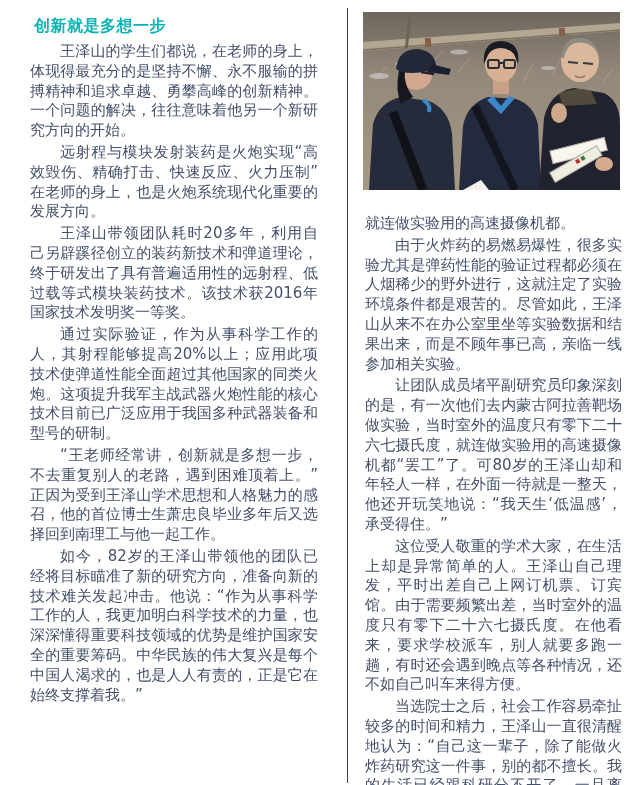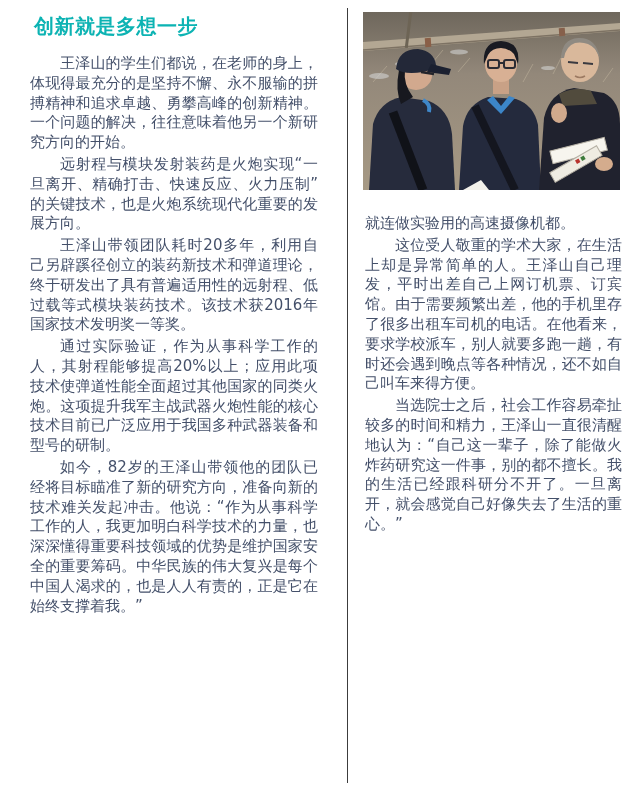--- a/index.html
+++ b/index.html
@@ -5,43 +5,44 @@
   html,body{margin:0;padding:0;}
   body{
     width:631px;height:785px;background:#ffffff;
     font-family:"DejaVu Sans","Liberation Sans",sans-serif;
   }
   .page{position:relative;width:631px;height:785px;overflow:hidden;background:#fff;}
   .col-left{position:absolute;left:30px;top:0;width:288px;}
   .col-right{position:absolute;left:365px;top:0;width:257px;}
   .divider{position:absolute;left:347px;top:8px;width:1px;height:775px;background:var(--divider,#3c3c3c);}
   h1.sec{
-    color:var(--accent,#0cb3b3);font-size:20px;font-weight:bold;
-    margin:12px 0 14px 4px;letter-spacing:0.5px;line-height:28px;
+    color:var(--accent,#0cb3b3);font-size:16px;font-weight:bold;
+    margin:12px 0 2px 4px;letter-spacing:0.5px;line-height:28px;
   }
   p.body{
     font-size:15px;line-height:19.8px;color:var(--text,#44506a);
     text-align:justify;margin:0 0 2px 0;
   }
   p.ind{text-indent:2em;}
   .photo-wrap{position:relative;width:257px;height:178px;margin:12px 0 24px -2px;}
   .photo-wrap svg{display:block;}
 </style>
 </head>
 <body>
 
 <div class="page">
 
   <div class="col-left">
     <h1 class="sec">创新就是多想一步</h1>
 
     <p class="body ind">王泽山的学生们都说，在老师的身上，体现得最充分的是坚持不懈、永不服输的拼搏精神和追求卓越、勇攀高峰的创新精神。一个问题的解决，往往意味着他另一个新研究方向的开始。</p>
-    <p class="body ind">远射程与模块发射装药是火炮实现“一旦离开、精确打击、快速反应、火力压制”的关键技术，也是火炮系统现代化重要的发展方向。</p>
+    <p class="body ind">远射程与模块发射装药是火炮实现“高效毁伤、精确打击、快速反应、火力压制”在老师的身上，也是火炮系统现代化重要的发展方向。</p>
     <p class="body ind">王泽山带领团队耗时20多年，利用自己另辟蹊径创立的装药新技术和弹道理论，终于研发出了具有普遍适用性的远射程、低过载等式模块装药技术。该技术获2016年国家技术发明奖一等奖。</p>
     <p class="body ind">通过实际验证，作为从事科学工作的人，其射程能够提高20%以上；应用此项技术使弹道性能全面超过其他国家的同类火炮。这项提升我军主战武器火炮性能的核心技术目前已广泛应用于我国多种武器装备和型号的研制。</p>
+    <p class="body ind">“王老师经常讲，创新就是多想一步，不去重复别人的老路，遇到困难顶着上。”正因为受到王泽山学术思想和人格魅力的感召，他的首位博士生萧忠良毕业多年后又选择回到南理工与他一起工作。</p>
     <p class="body ind">如今，82岁的王泽山带领他的团队已经将目标瞄准了新的研究方向，准备向新的技术难关发起冲击。他说：“作为从事科学工作的人，我更加明白科学技术的力量，也深深懂得重要科技领域的优势是维护国家安全的重要筹码。中华民族的伟大复兴是每个中国人渴求的，也是人人有责的，正是它在始终支撑着我。”</p>
 
   </div>
 
   <div class="divider"></div>
 
   <div class="col-right">
 
     <div class="photo-wrap">
       <svg viewBox="0 0 257 178" width="257" height="178">
@@ -126,18 +127,20 @@
             <rect x="220" y="148" width="4" height="4" fill="#3d7a3a"></rect>
           </g>
           <ellipse cx="241" cy="152" rx="9" ry="7" fill="#d4ac8d"></ellipse>
         </g>
 
         <polygon points="100,178 118,168 126,178" fill="#f3f1ea"></polygon>
       </svg>
     </div>
 
     <p class="body">就连做实验用的高速摄像机都。</p>
-    <p class="body ind">这位受人敬重的学术大家，在生活上却是异常简单的人。王泽山自己理发，平时出差自己上网订机票、订宾馆。由于需要频繁出差，他的手机里存了很多出租车司机的电话。在他看来，要求学校派车，别人就要多跑一趟，有时还会遇到晚点等各种情况，还不如自己叫车来得方便。</p>
+    <p class="body ind">由于火炸药的易燃易爆性，很多实验尤其是弹药性能的验证过程都必须在人烟稀少的野外进行，这就注定了实验环境条件都是艰苦的。尽管如此，王泽山从来不在办公室里坐等实验数据和结果出来，而是不顾年事已高，亲临一线参加相关实验。</p>
+    <p class="body ind">让团队成员堵平副研究员印象深刻的是，有一次他们去内蒙古阿拉善靶场做实验，当时室外的温度只有零下二十六七摄氏度，就连做实验用的高速摄像机都“罢工”了。可80岁的王泽山却和年轻人一样，在外面一待就是一整天，他还开玩笑地说：“我天生‘低温感’，承受得住。”</p>
+    <p class="body ind">这位受人敬重的学术大家，在生活上却是异常简单的人。王泽山自己理发，平时出差自己上网订机票、订宾馆。由于需要频繁出差，当时室外的温度只有零下二十六七摄氏度。在他看来，要求学校派车，别人就要多跑一趟，有时还会遇到晚点等各种情况，还不如自己叫车来得方便。</p>
     <p class="body ind">当选院士之后，社会工作容易牵扯较多的时间和精力，王泽山一直很清醒地认为：“自己这一辈子，除了能做火炸药研究这一件事，别的都不擅长。我的生活已经跟科研分不开了。一旦离开，就会感觉自己好像失去了生活的重心。”</p>
 
   </div>
 
 </div>
 
 </body></html>

